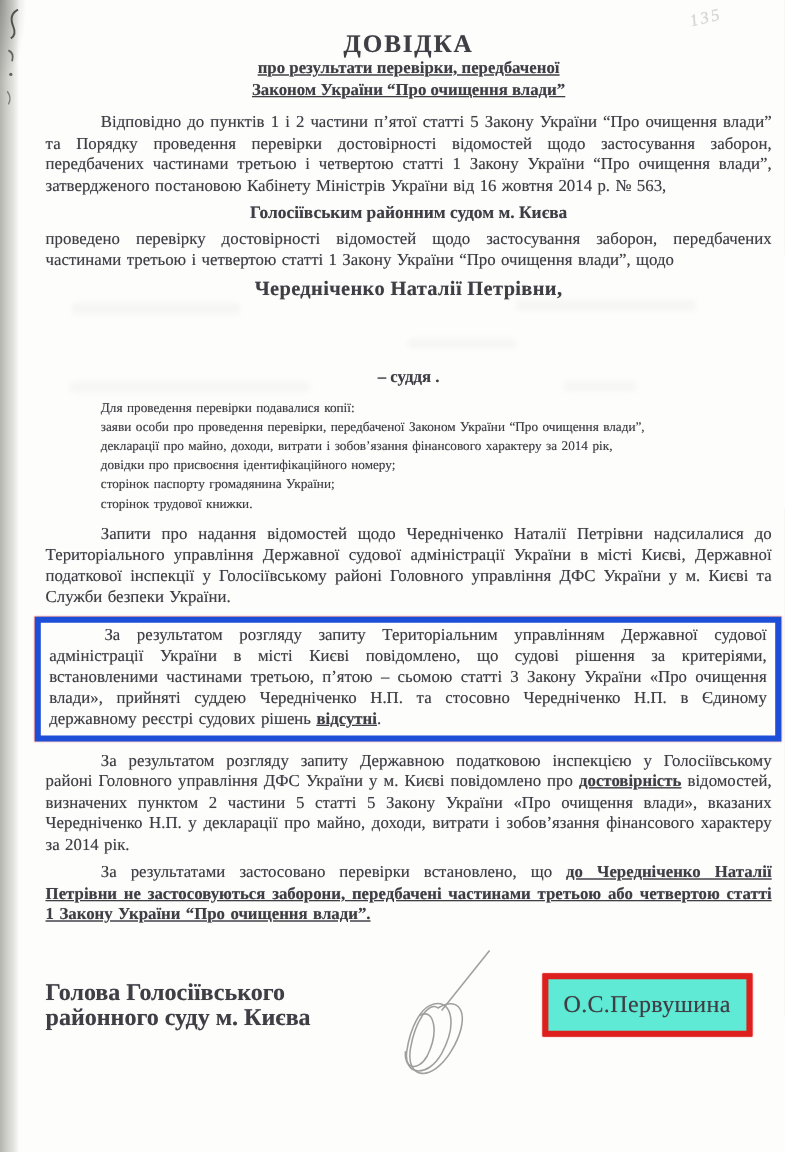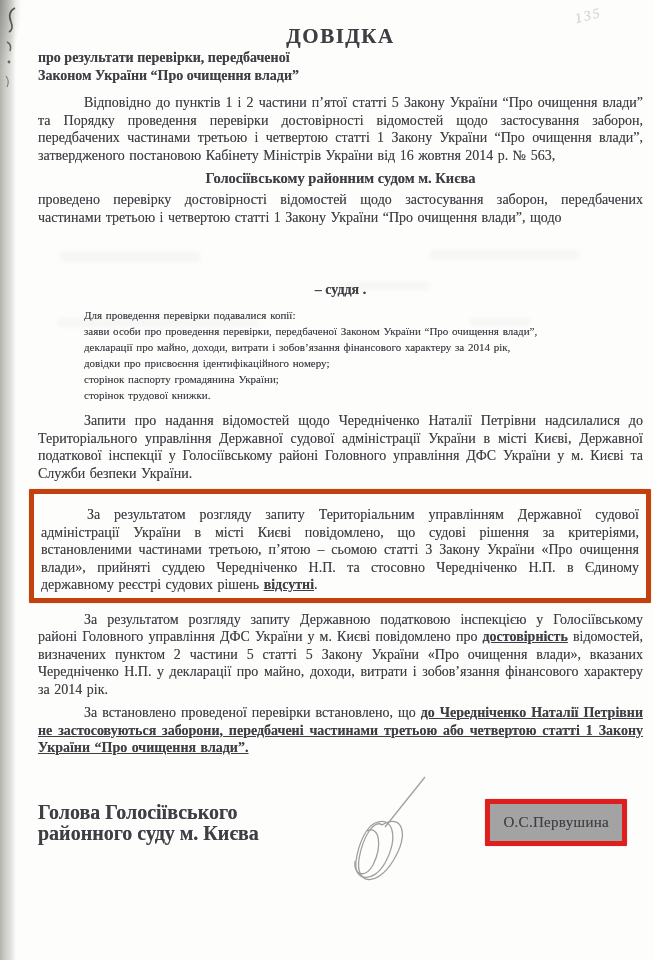--- a/index.html
+++ b/index.html
@@ -32,22 +32,22 @@
   }
   .smudge{position:absolute;background:rgba(110,110,104,.05);filter:blur(2px);border-radius:3px;}
 
   .content{position:absolute;left:38px;right:11px;top:24px;}
 
   h1.title{
     margin:0;text-align:center;
     font-size:21px;font-weight:bold;letter-spacing:1.5px;
   }
   .subtitle{
-    margin:0;
-    font-size:14px;font-weight:bold;line-height:18px;
+    margin:0;text-align:center;
+    font-size:14px;font-weight:bold;line-height:18px;text-decoration:underline;
   }
   .para{
     margin:6px 0 0 0;
     font-size:14px;line-height:17.5px;
     text-align:justify;text-indent:46px;
     word-spacing:1px;
   }
   .para.noindent{text-indent:0;}
   .center-bold{
     margin:5px 0 0 0;text-align:center;
@@ -62,42 +62,42 @@
     margin:0;text-align:center;font-size:14px;font-weight:bold;
   }
   .list{margin-top:9px;}
   .list p{
     margin:0;font-size:11px;line-height:16px;
     text-align:justify;text-indent:46px;word-spacing:1px;
   }
   .emph{font-weight:bold;text-decoration:underline;}
   .red-box{
     margin:7px -8px 0 -9px;
-    border:5px solid #c2410c;
+    border:5px solid #1d4ed8;
     border-radius:1px;
-    padding:12px 7px 4px 7px;
+    padding:2px 7px 4px 7px;
     box-shadow:0 0 1px rgba(221,32,29,.6);
   }
   .red-box .para{margin:0;}
 
   .sig-row{
     display:flex;align-items:center;justify-content:space-between;
     margin-top:12px;padding-right:16px;
   }
   .sig-role{
     font-size:20px;font-weight:bold;line-height:21px;margin:0;
   }
   .sig-draw{flex:0 0 auto;margin-left:30px;margin-right:10px;position:relative;top:6px;}
   .name-box{
     display:inline-block;
     border:5px solid #dd201d;border-radius:1px;
     padding:10px 13px;
-    font-size:15px;letter-spacing:.3px;
+    font-size:20px;letter-spacing:.3px;
     box-shadow:0 0 1px rgba(221,32,29,.6);
-    background:#a3a3a3;
+    background:#5eead4;
   }
   .pen-marks{position:absolute;left:1px;top:4px;}
 </style>
 </head>
 <body>
 
 <div class="page">
 
   <div class="scan-edge"></div>
   <div class="scan-edge-top"></div>
@@ -118,24 +118,25 @@
   <div class="smudge" style="left:470px;top:318px;width:60px;height:8px"></div>
 
   <div class="content">
 
     <h1 class="title">ДОВІДКА</h1>
     <p class="subtitle">про результати перевірки, передбаченої</p>
     <p class="subtitle">Законом України “Про очищення влади”</p>
 
     <p class="para" style="margin-top:9px">Відповідно до пунктів 1 і 2 частини п’ятої статті 5 Закону України “Про очищення влади” та Порядку проведення перевірки достовірності відомостей щодо застосування заборон, передбачених частинами третьою і четвертою статті 1 Закону України “Про очищення влади”, затвердженого постановою Кабінету Міністрів України від 16 жовтня 2014 р. № 563,</p>
 
-    <p class="center-bold">Голосіївському районним судом м. Києва</p>
+    <p class="center-bold">Голосіївським районним судом м. Києва</p>
 
     <p class="para noindent" style="margin-top:4px">проведено перевірку достовірності відомостей щодо застосування заборон, передбачених частинами третьою і четвертою статті 1 Закону України “Про очищення влади”, щодо</p>
 
+    <p class="person">Чередніченко Наталії Петрівни,</p>
 
     <div class="spacer"></div>
 
     <p class="position-line">– суддя .</p>
 
     <div class="list">
       <p>Для проведення перевірки подавалися копії:</p>
       <p>заяви особи про проведення перевірки, передбаченої Законом України “Про очищення влади”,</p>
       <p>декларації про майно, доходи, витрати і зобов’язання фінансового характеру за 2014 рік,</p>
       <p>довідки про присвоєння ідентифікаційного номеру;</p>
@@ -146,21 +147,21 @@
     <p class="para" style="margin-top:9px">Запити про надання відомостей щодо Чередніченко Наталії Петрівни  надсилалися до Територіального управління Державної судової адміністрації України в місті Києві, Державної податкової інспекції у Голосіївському районі Головного управління ДФС України у м. Києві та Служби безпеки України.</p>
 
 
     <div class="red-box">
       <p class="para"><span>За результатом розгляду запиту Територіальним управлінням Державної судової адміністрації України в місті Києві повідомлено, що судові рішення за критеріями, встановленими частинами третьою, п’ятою – сьомою статті 3 Закону України «Про очищення влади», прийняті суддею Чередніченко Н.П. та стосовно Чередніченко Н.П. в Єдиному державному реєстрі судових рішень </span><span class="emph">відсутні</span><span>.</span></p>
     </div>
 
     <p class="para" style="margin-top:8px"><span>За результатом розгляду запиту Державною податковою інспекцією  у Голосіївському районі Головного управління ДФС України у м. Києві повідомлено про </span><span class="emph">достовірність</span><span> відомостей, визначених пунктом 2 частини 5 статті 5 Закону України «Про очищення влади», вказаних Чередніченко Н.П. у декларації про майно, доходи, витрати і зобов’язання фінансового характеру за 2014 рік.</span></p>
 
 
-    <p class="para"><span>За встановлено  проведеної перевірки встановлено, що </span><span class="emph">до  Чередніченко Наталії Петрівни  не застосовуються заборони, передбачені частинами третьою або четвертою  статті 1 Закону України “Про очищення влади”.</span></p>
+    <p class="para"><span>За результатами  застосовано перевірки встановлено, що </span><span class="emph">до  Чередніченко Наталії Петрівни  не застосовуються заборони, передбачені частинами третьою або четвертою  статті 1 Закону України “Про очищення влади”.</span></p>
 
     <div class="sig-row">
       <div>
         <p class="sig-role">Голова Голосіївського</p>
         <p class="sig-role">районного суду м. Києва</p>
       </div>
       <svg class="sig-draw" width="150" height="108" viewBox="0 0 150 108">
         <g fill="none" stroke="#8f8f8c" stroke-width="1.3" opacity=".85">
           <path d="M118,2 L78,52"></path>
           <path d="M75,50 C95,38 103,58 86,86 C70,112 48,110 52,84 C56,60 68,44 75,50 Z"></path>

